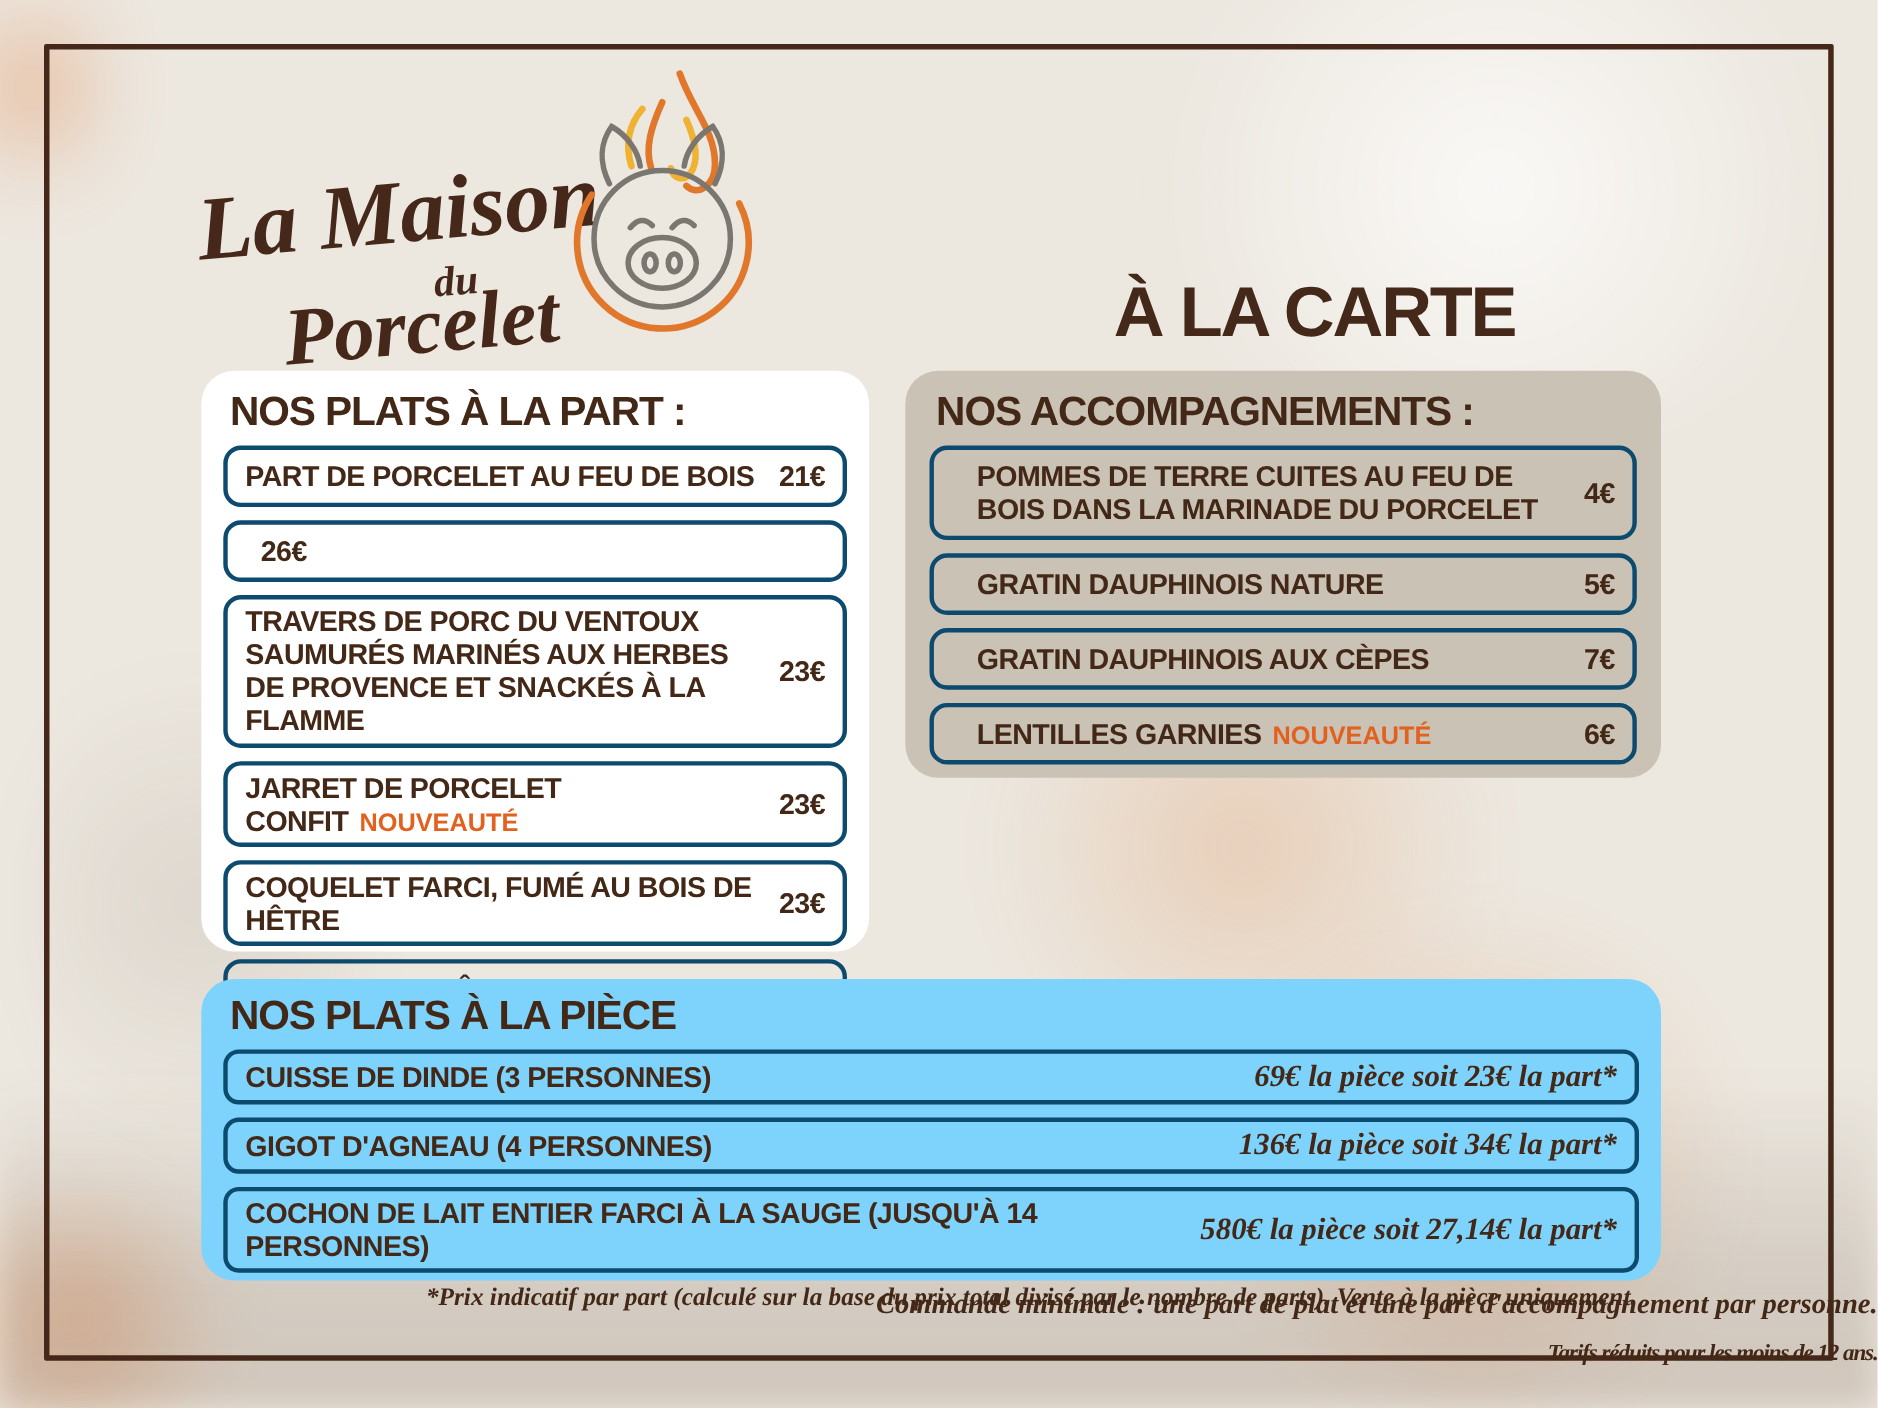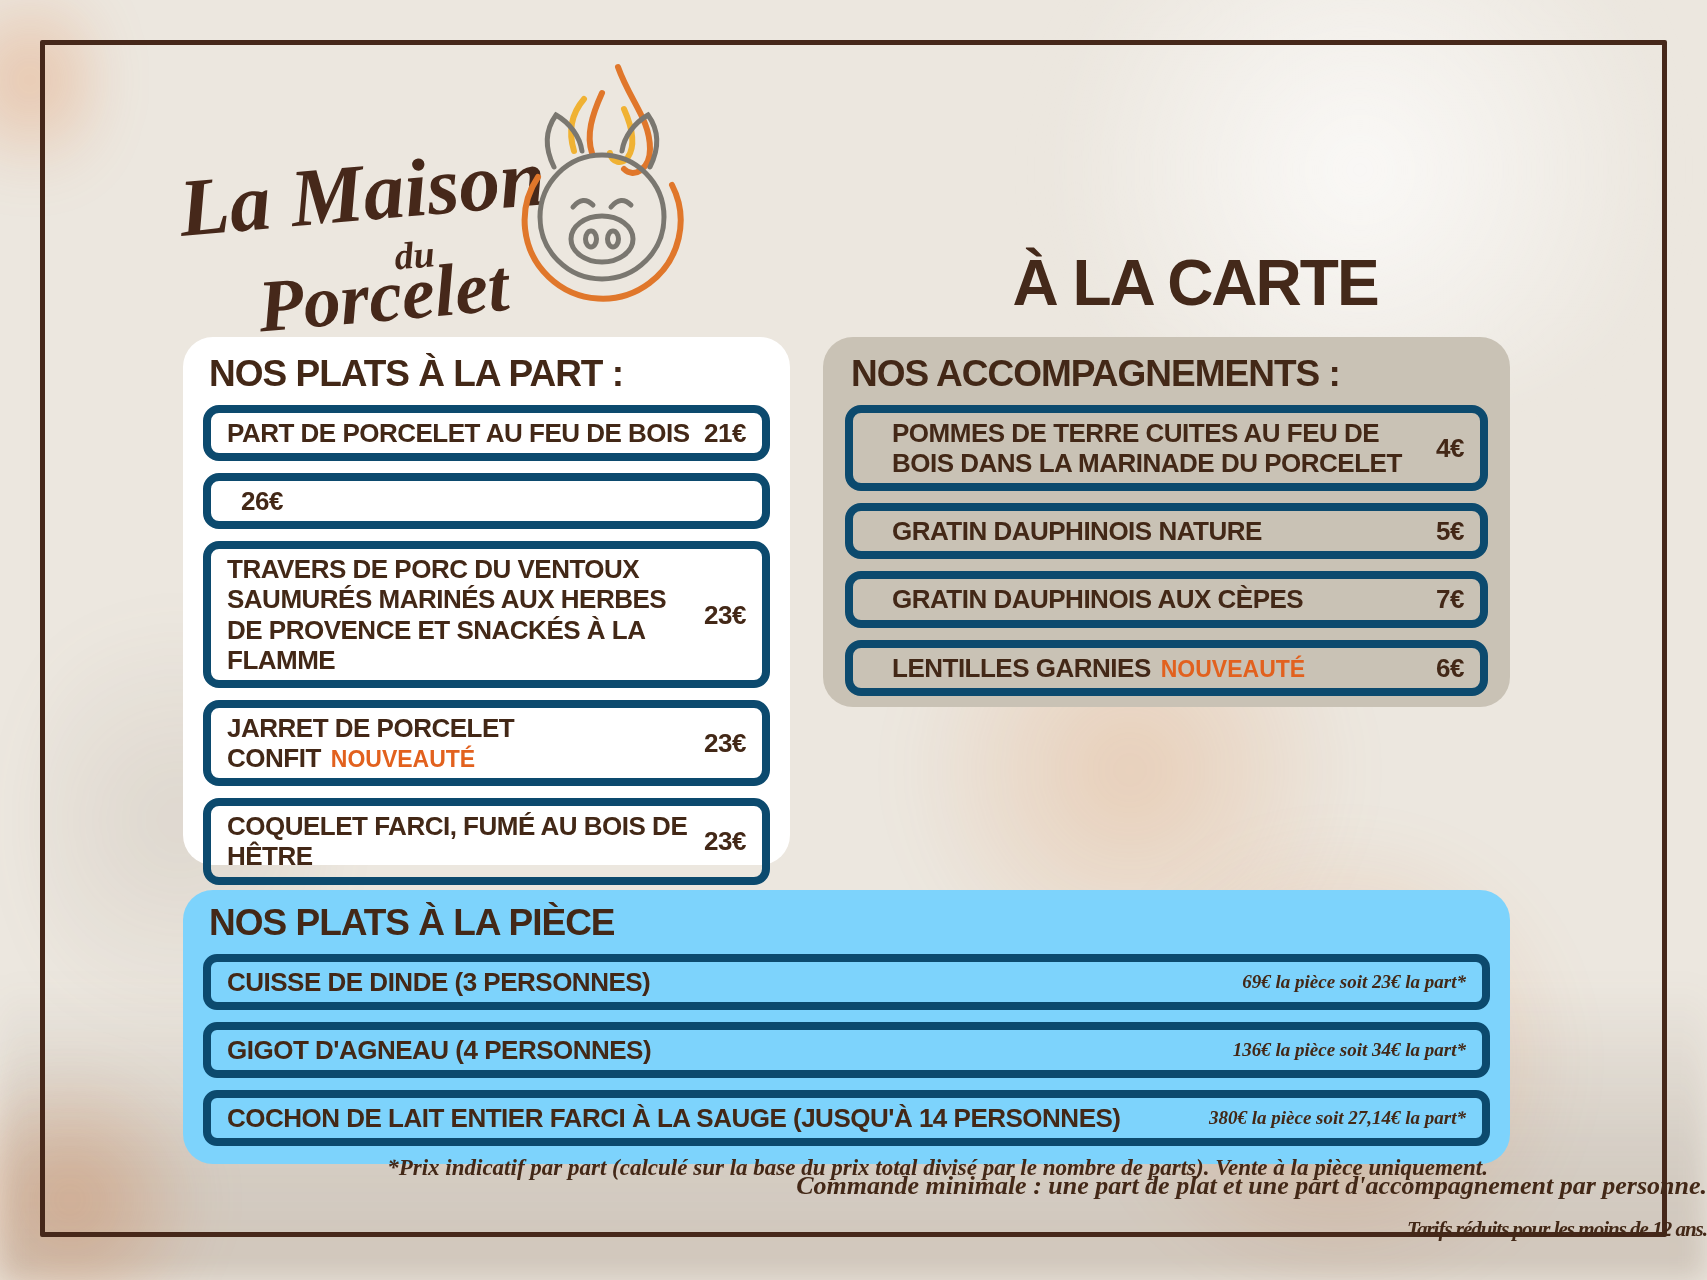--- a/index.html
+++ b/index.html
@@ -37,36 +37,36 @@
   .panel-yellow { left:183px; top:337px; width:607px; height:528px; background:#ffffff; padding:14px 20px 12px; }
   .panel-grey   { left:823px; top:337px; width:687px; height:370px; background:#c9c2b5; padding:14px 22px 12px; }
   .panel-orange { left:183px; top:890px; width:1327px; height:274px; background:#7dd3fc; padding:10px 20px 8px; }
 
   .sec-heading {
     font-size:37px; font-weight:bold; color:#432817;
     letter-spacing:-1px; margin:2px 0 10px 6px; white-space:nowrap;
   }
   .rows { display:flex; flex-direction:column; gap:12px; }
   .row {
-    border:8px solid #0c4a6e; border-radius:16px;
+    border:4px solid #0c4a6e; border-radius:16px;
     display:flex; justify-content:space-between; align-items:center;
     padding:5px 16px; min-height:56px; box-sizing:border-box;
     font-weight:bold; font-size:26px; letter-spacing:-0.5px; line-height:1.16;
   }
   .panel-grey .row { min-height:56px;padding-left:39px; }
   .panel-grey .row.two-line { min-height:86px; }
   .panel-orange .row { min-height:50px; border-radius:14px; }
   .lbl { text-align:left; }
   .lbl-narrow { max-width:470px; }
   .lbl-med { max-width:545px; }
   .price { white-space:nowrap; margin-left:14px; font-size:26px; }
   .badge { color:#e2611e; font-size:23px; margin-left:10px; letter-spacing:0; white-space:nowrap; }
   .price-piece {
     font-family:"Liberation Serif", serif; font-style:italic; font-weight:bold;
-    font-size:19px; white-space:nowrap; margin-left:14px; letter-spacing:0;
+    font-size:28px; white-space:nowrap; margin-left:14px; letter-spacing:0;
   }
   .footnote {
     text-align:right; font-family:"Liberation Serif", serif; font-style:italic;
     font-weight:bold; font-size:23px; color:#432817; margin-top:9px; padding-right:2px;
   }
   .footer { position:absolute; left:0; top:1171px; width:1707px; text-align:right; color:#432817; }
   .footer-line1 { font-family:"Liberation Serif", serif; font-style:italic; font-weight:bold; font-size:26px; }
   .footer-line2 { font-family:"Liberation Serif", serif; font-style:italic; font-weight:bold; font-size:21px; letter-spacing:-1px; margin-top:16px; }
 </style>
 </head>
@@ -173,21 +173,21 @@
       <div class="row">
         <span class="lbl">CUISSE DE DINDE (3 PERSONNES)</span>
         <span class="price-piece">69€ la pièce soit 23€ la part*</span>
       </div>
       <div class="row">
         <span class="lbl">GIGOT D'AGNEAU (4 PERSONNES)</span>
         <span class="price-piece">136€ la pièce soit 34€ la part*</span>
       </div>
       <div class="row">
         <span class="lbl">COCHON DE LAIT ENTIER FARCI À LA SAUGE (JUSQU'À 14 PERSONNES)</span>
-        <span class="price-piece">380€ la pièce soit 27,14€ la part*</span>
+        <span class="price-piece">580€ la pièce soit 27,14€ la part*</span>
       </div>
     </div>
     <div class="footnote">*Prix indicatif par part (calculé sur la base du prix total divisé par le nombre de parts). Vente à la pièce uniquement.</div>
   </div>
 
   <div class="footer">
     <div class="footer-line1">Commande minimale : une part de plat et une part d'accompagnement par personne.</div>
     <div class="footer-line2">Tarifs réduits pour les moins de 12 ans.</div>
   </div>
 

